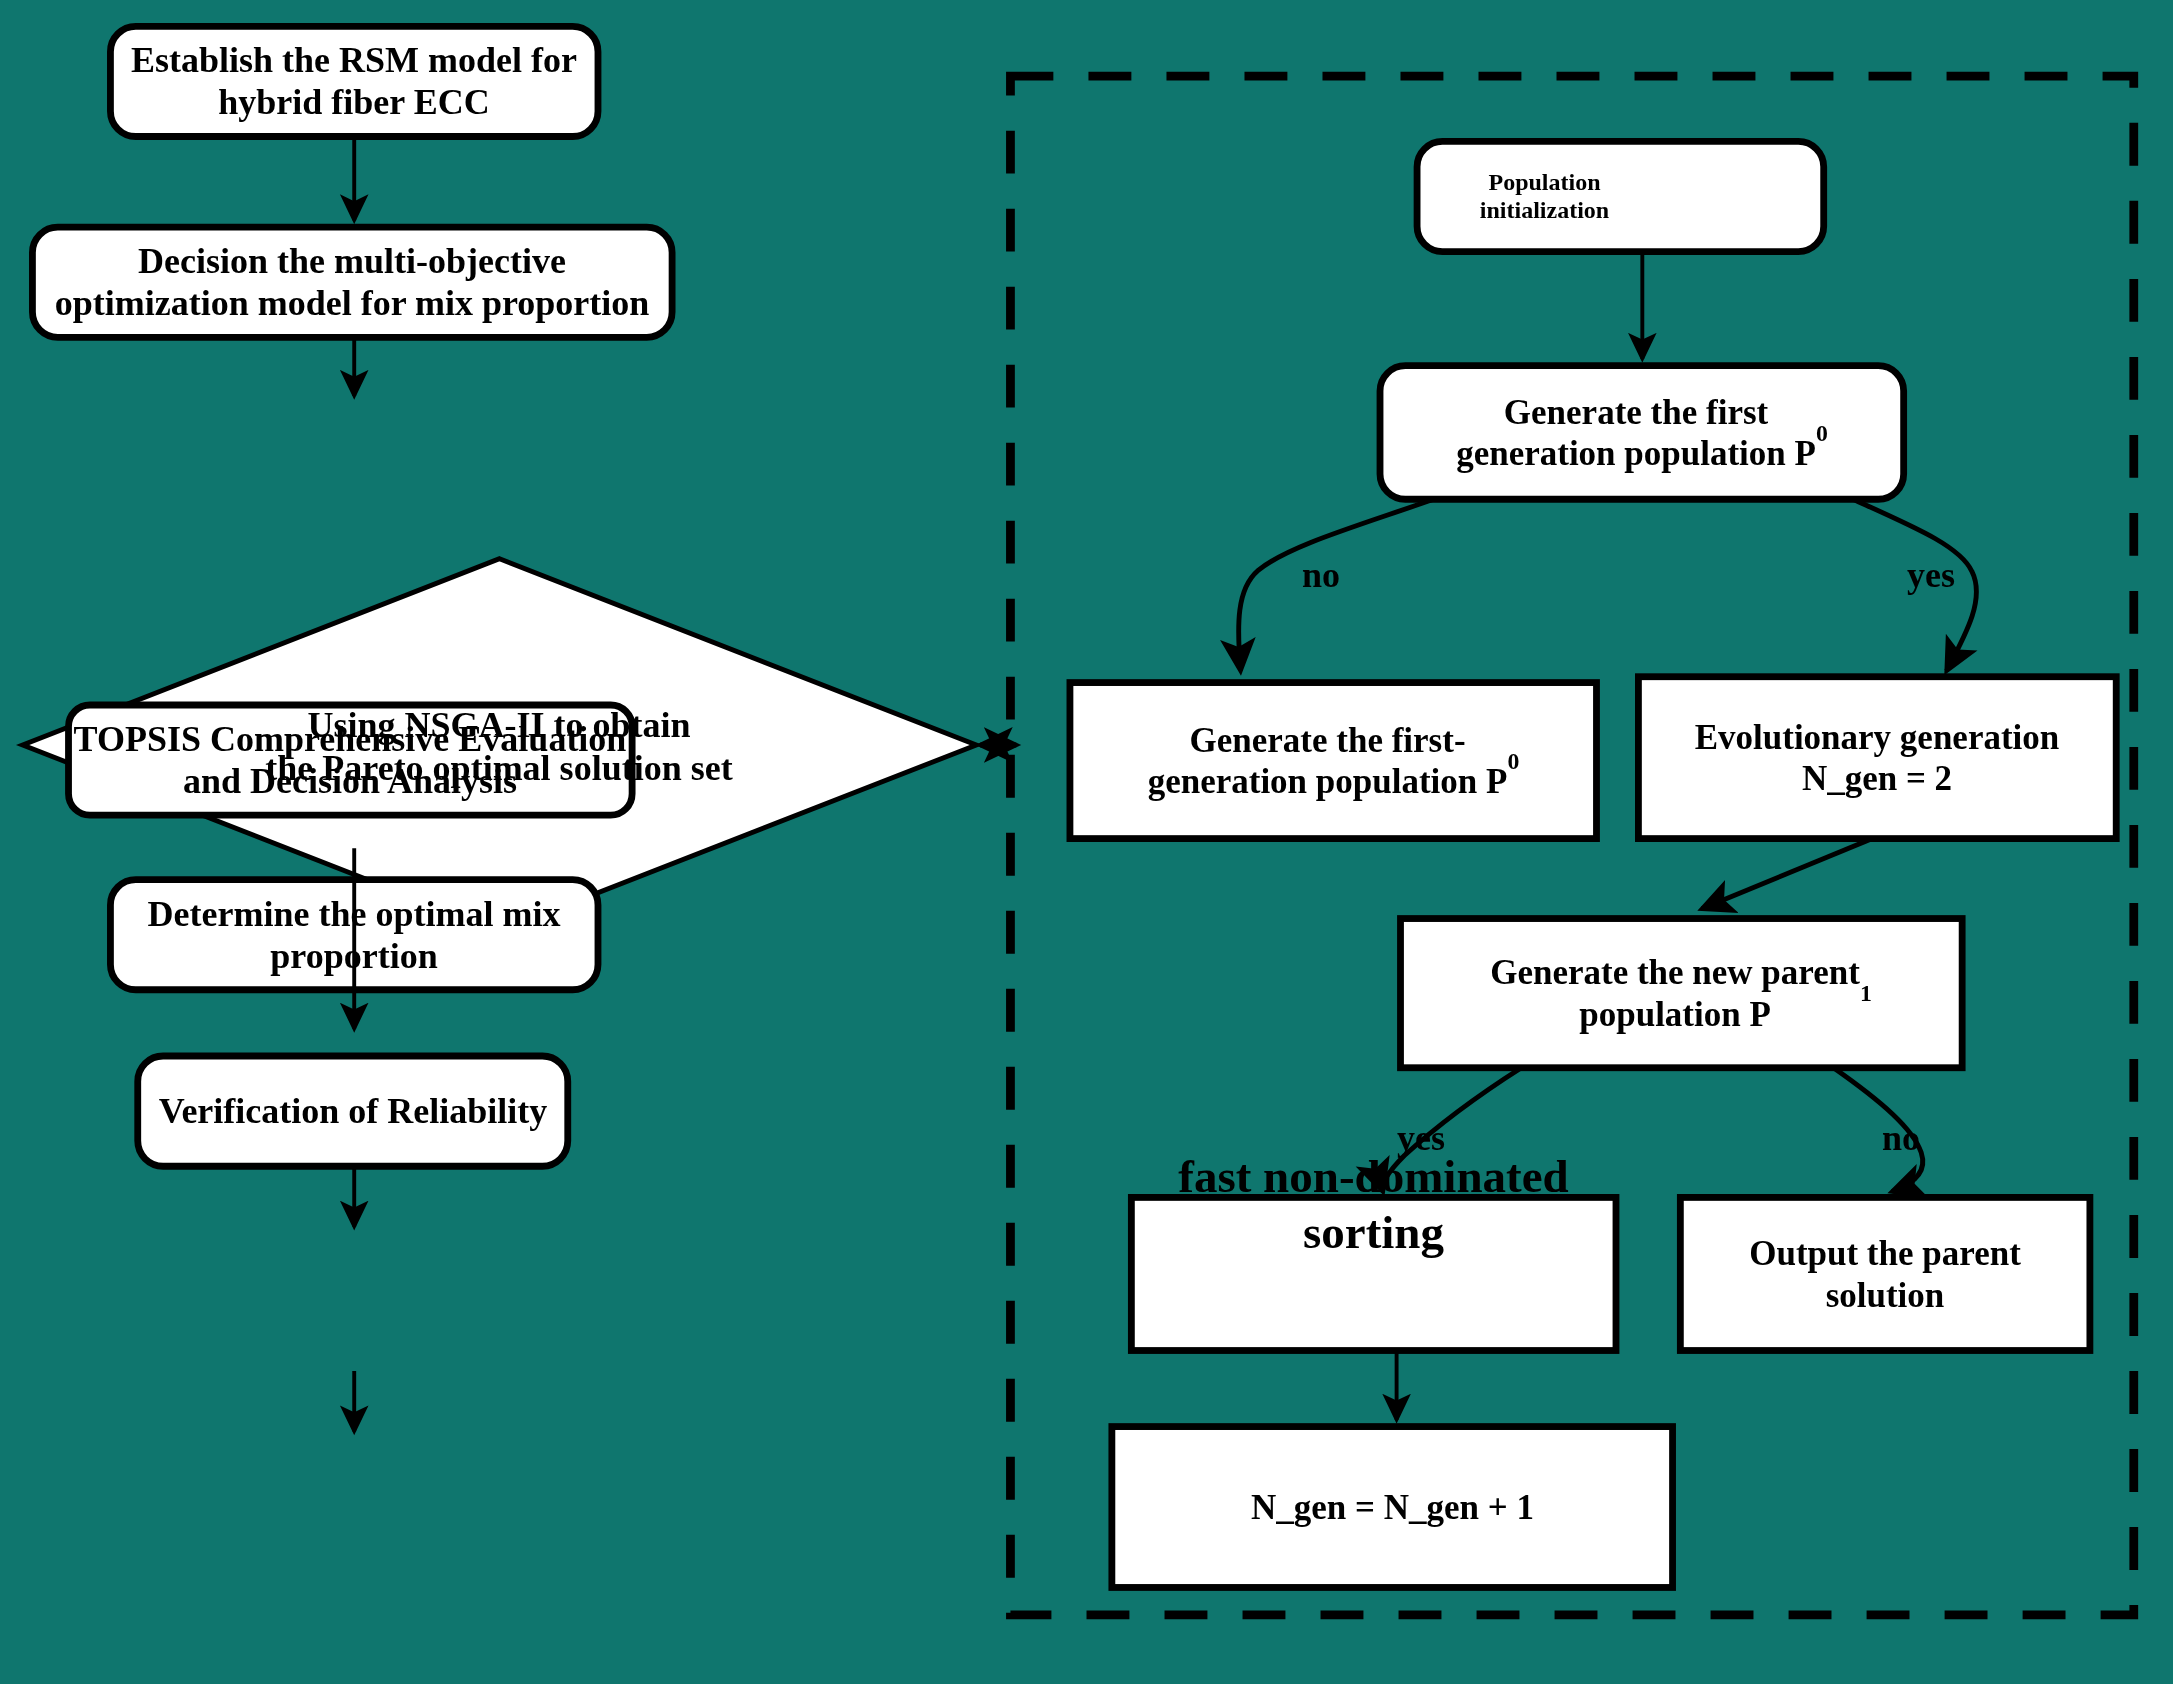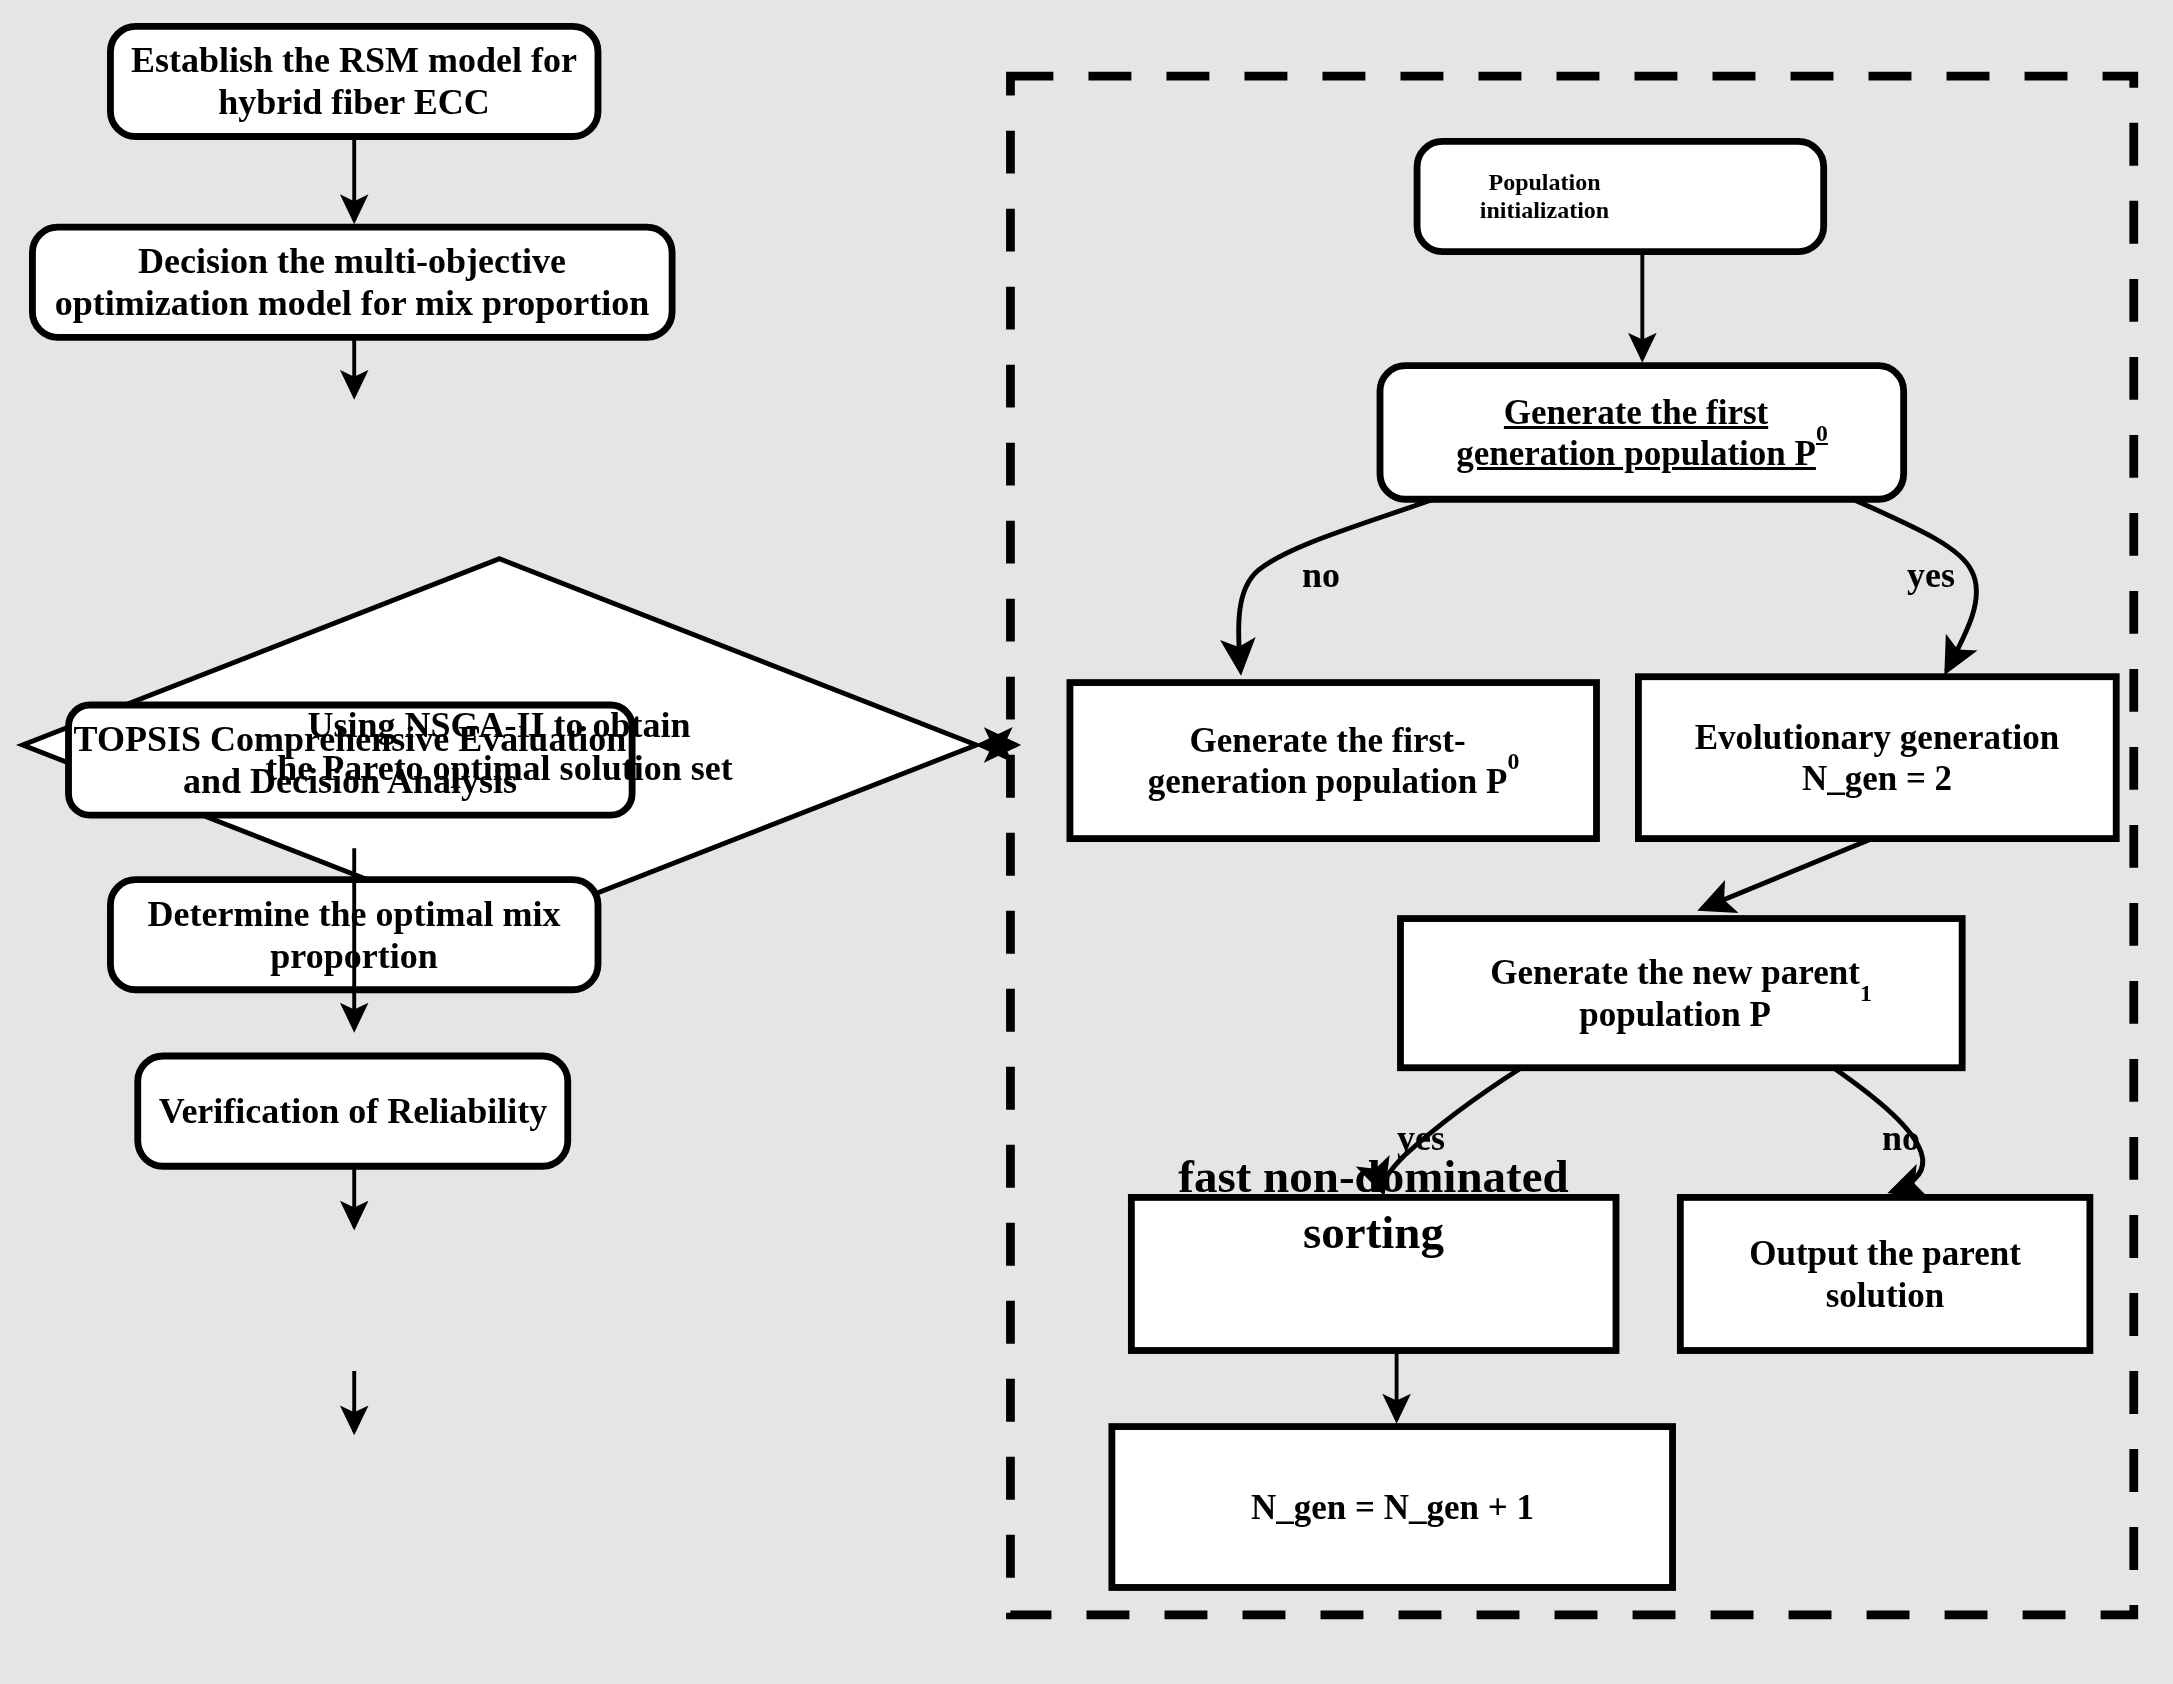--- a/index.html
+++ b/index.html
@@ -4,21 +4,21 @@
 <style>
   html, body {
     margin: 0;
     padding: 0;
     background: #ffffff;
   }
   #canvas {
     position: relative;
     width: 2174px;
     height: 1684px;
-    background: #e5e5e5;
+    background: #0f766e;
     font-family: "Liberation Serif", "DejaVu Serif", serif;
     overflow: hidden;
   }
   svg.layer {
     position: absolute;
     left: 0;
     top: 0;
     width: 2174px;
     height: 1684px;
   }
@@ -125,21 +125,21 @@
 and Decision Analysis</div>
 
   <div class="node-text" style="left:110px; top:880px; width:488px; height:110px; font-size:36px;">Determine the optimal mix
 proportion</div>
 
   <div class="node-text" style="left:138px; top:1056px; width:430px; height:110px; font-size:36px;">Verification of Reliability</div>
 
   <div class="node-text" style="left:1341px; top:141px; width:407px; height:110px; font-size:24px;">Population
 initialization</div>
 
-  <div class="node-text" style="left:1380px; top:366px; width:524px; height:134px; font-size:35px;text-decoration:underline;"><span>Generate the first
+  <div class="node-text" style="left:1380px; top:366px; width:524px; height:134px; font-size:35px;"><span>Generate the first
 generation population P</span><sub>0</sub></div>
 
   <div class="node-text" style="left:1070px; top:683px; width:527px; height:156px; font-size:35px;"><span>Generate the first-
 generation population P</span><sub>0</sub></div>
 
   <div class="node-text" style="left:1638px; top:677px; width:478px; height:162px; font-size:35px;">Evolutionary generation
 N_gen = 2</div>
 
   <div class="node-text" style="left:1400px; top:919px; width:562px; height:149px; font-size:35px;"><span>Generate the new parent
 population P</span><sub>1</sub></div>

